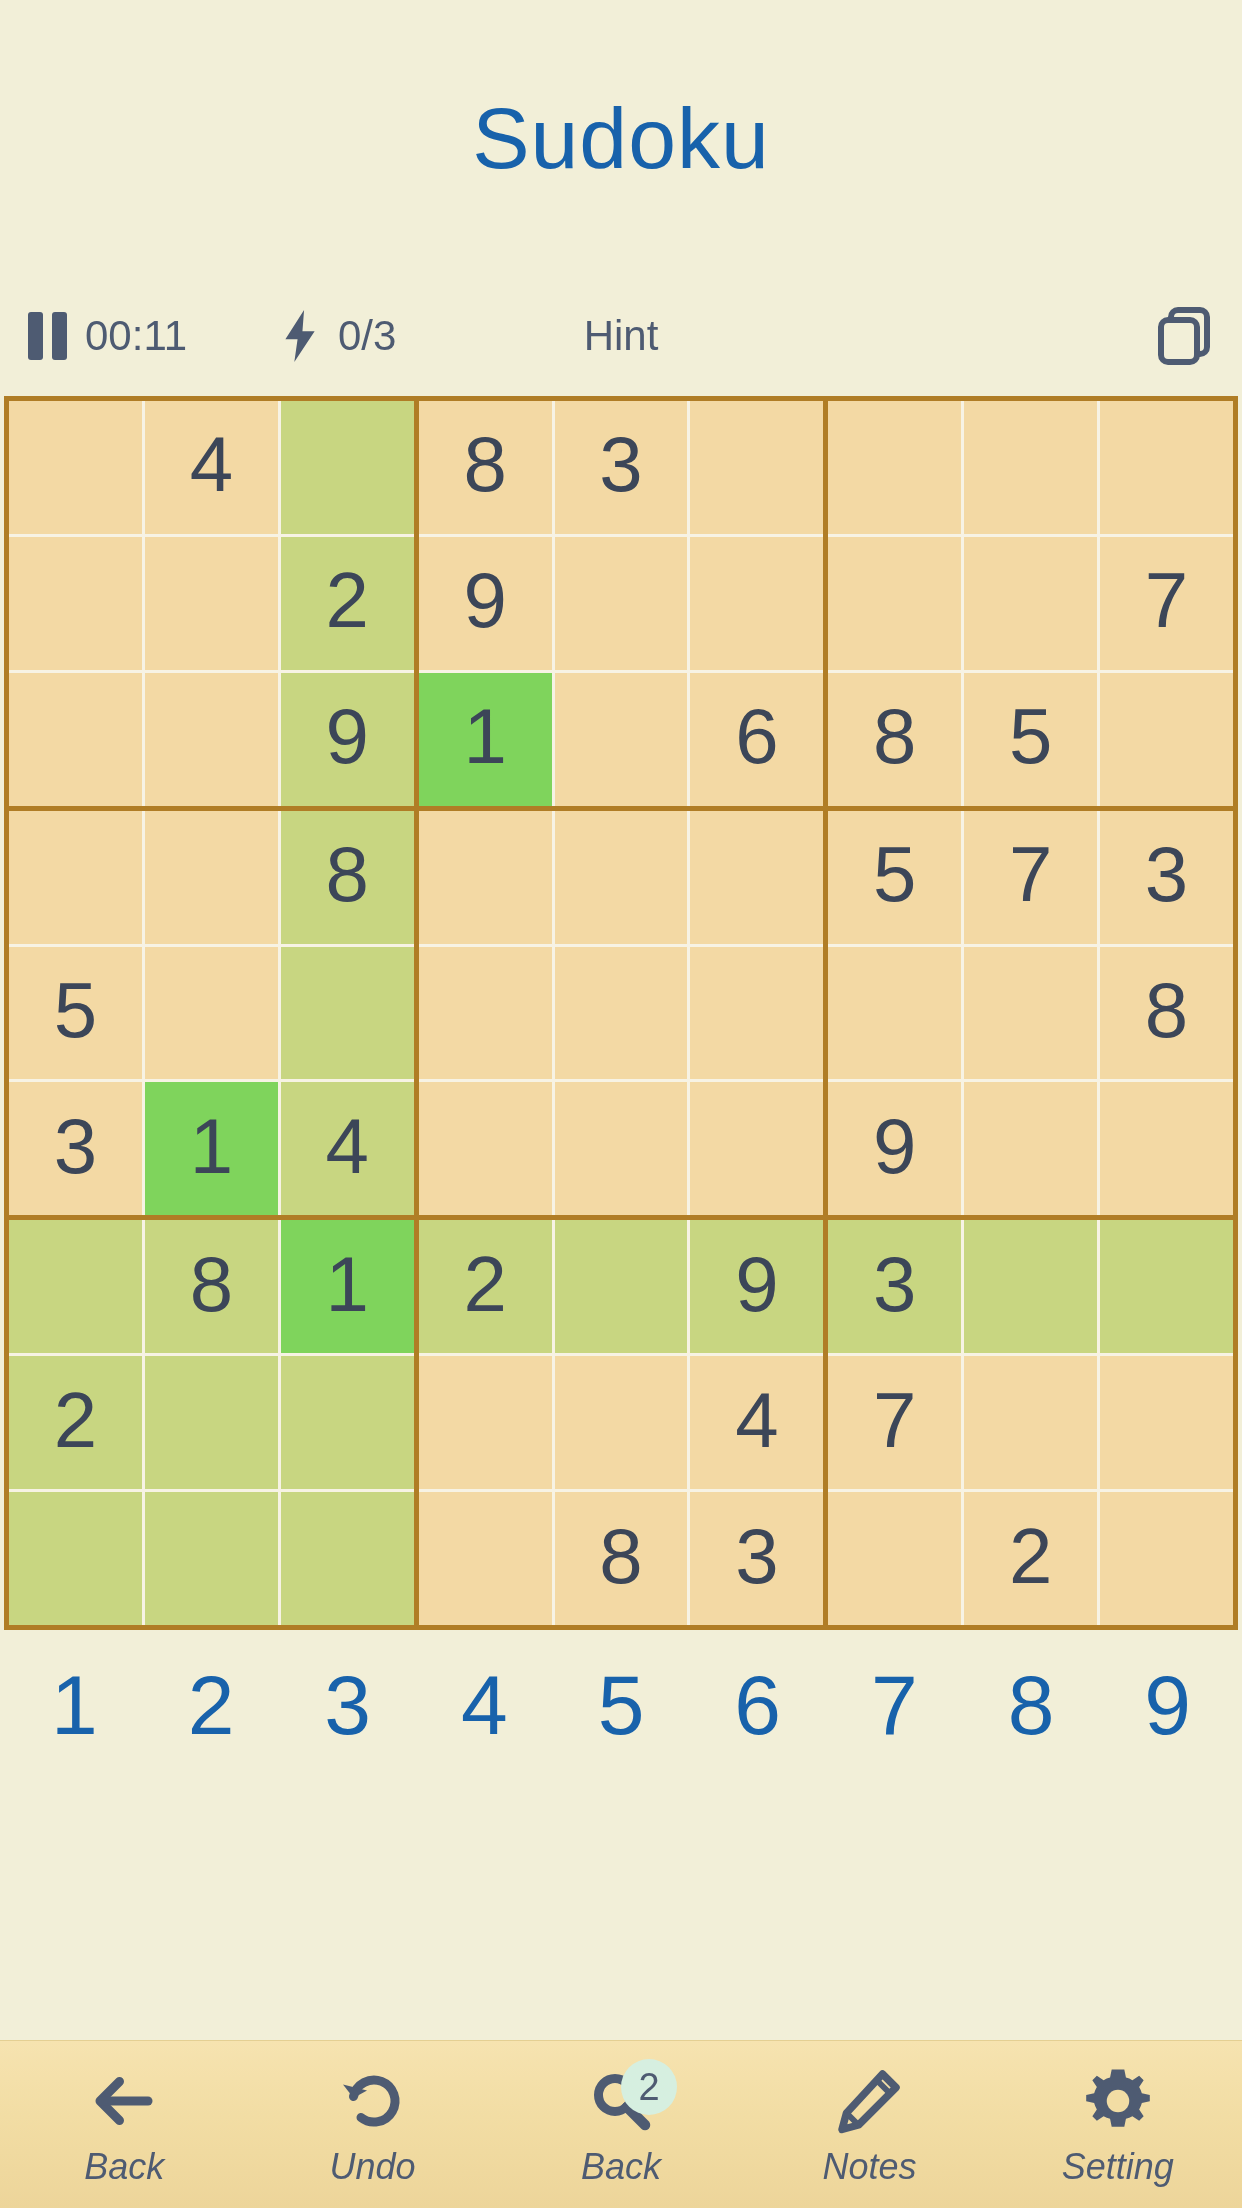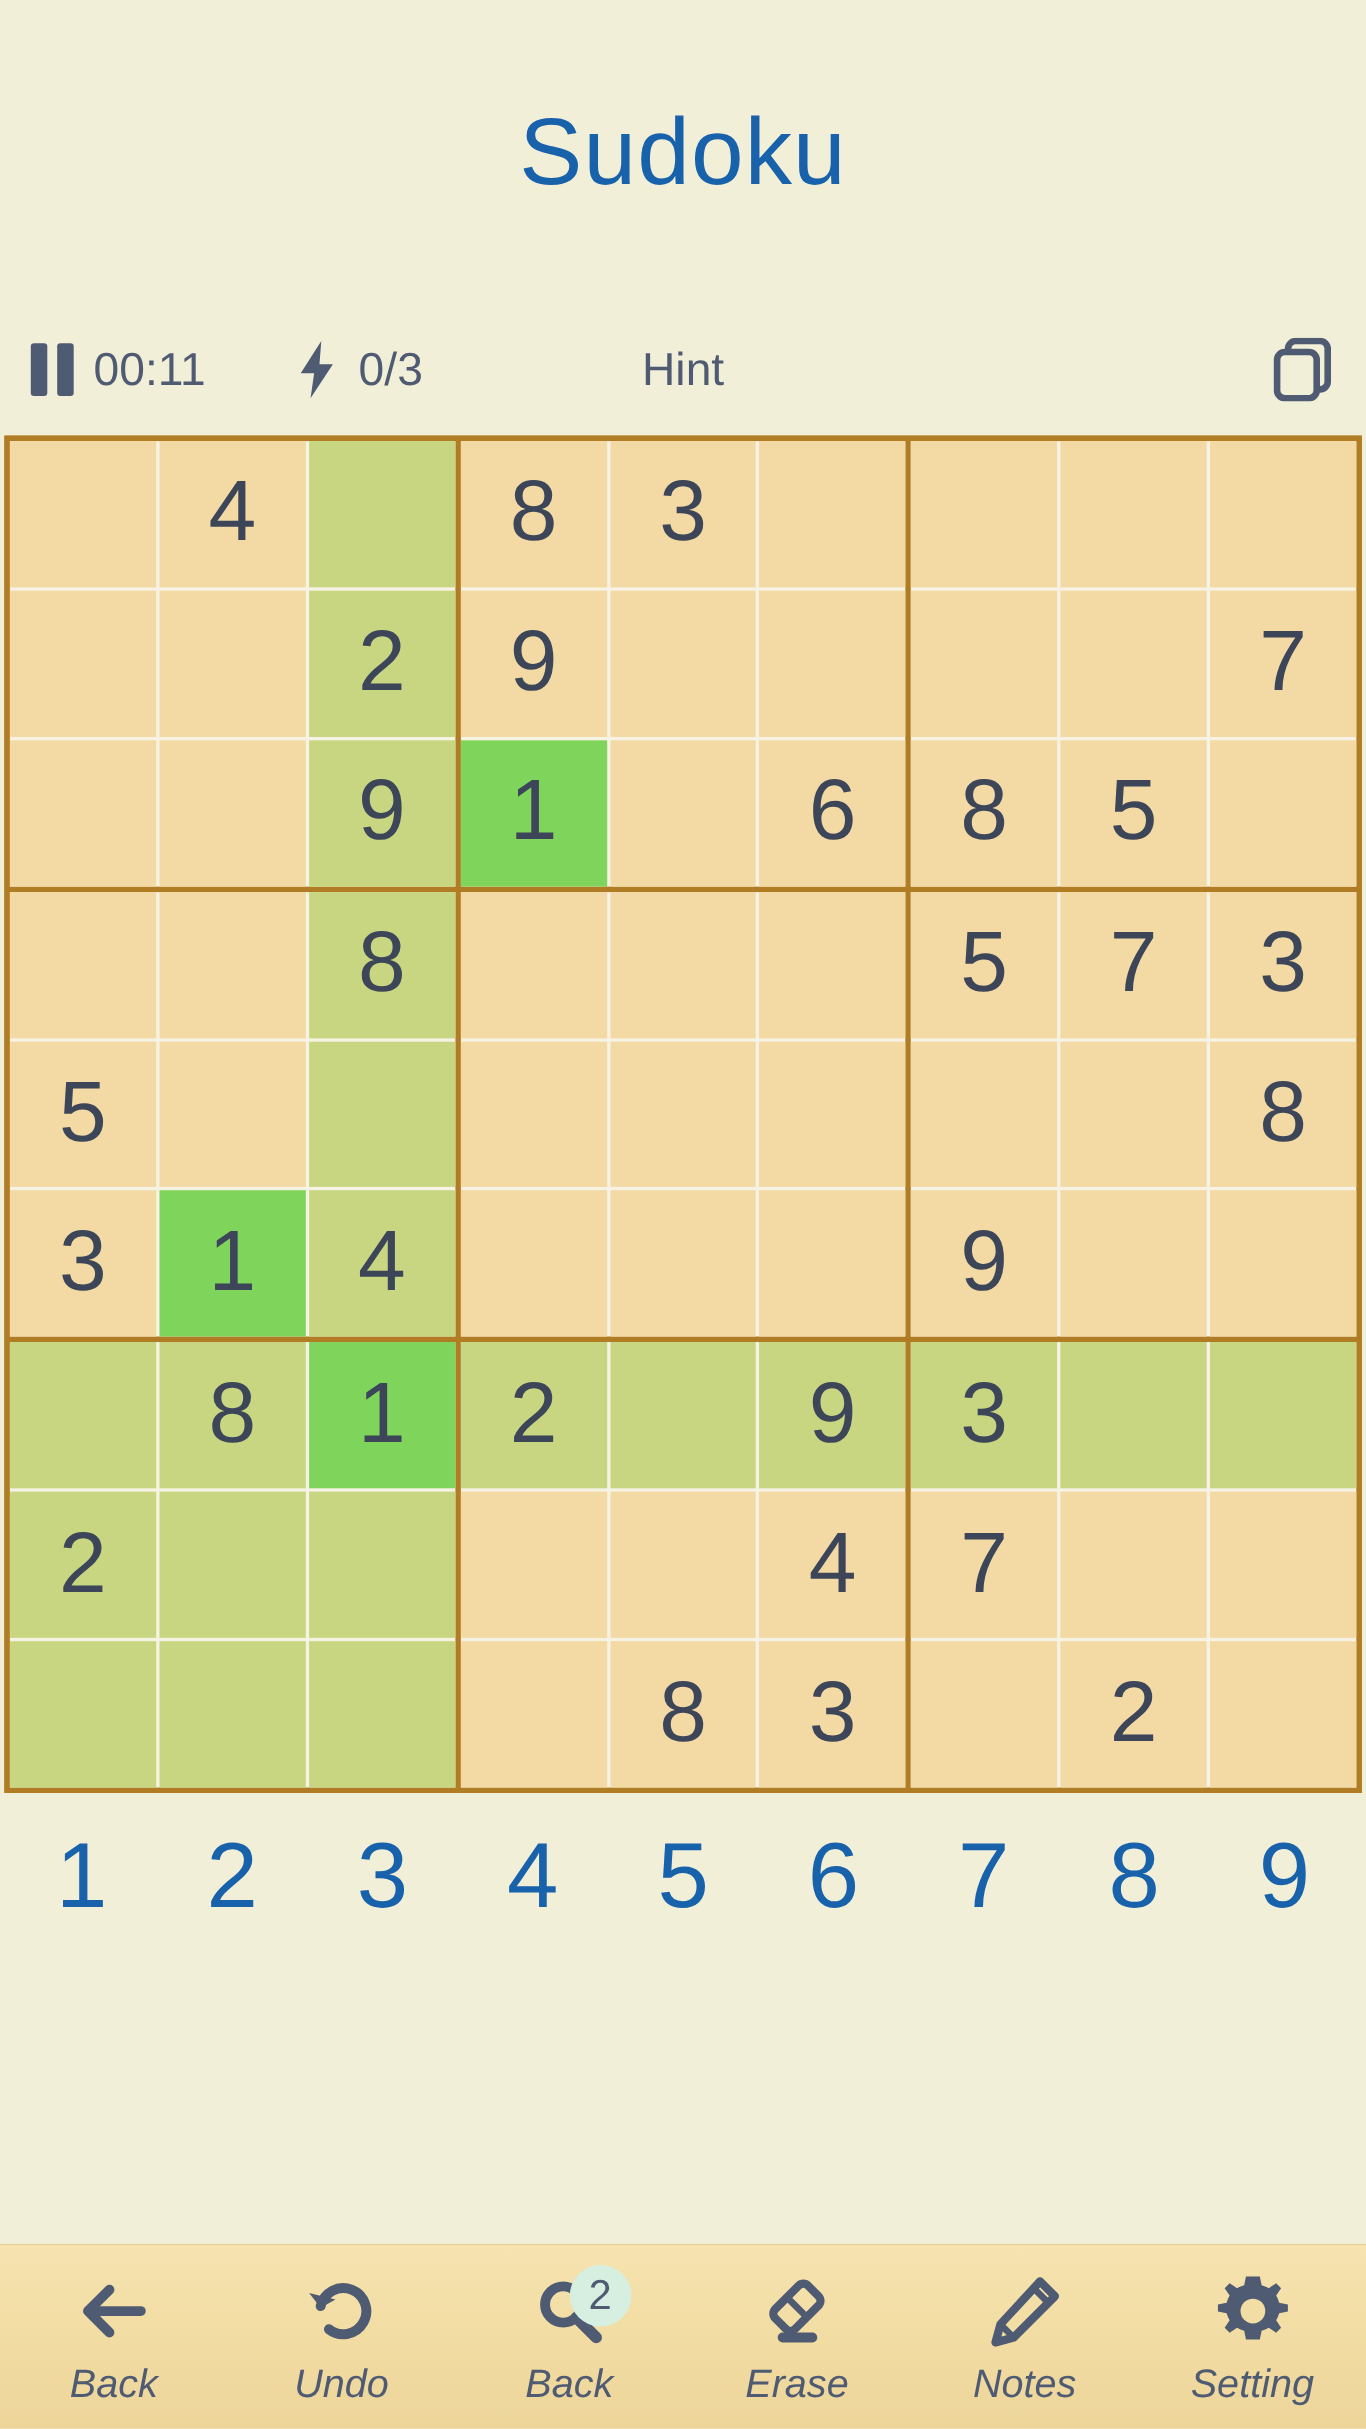--- a/index.html
+++ b/index.html
@@ -32,21 +32,21 @@
   
   .statusbar {
     height:120px;
     position:relative;
     display:flex; align-items:center;
     padding:0 43px;
     color:#4e5b72;
   }
   .status-group { display:flex; align-items:center; gap:18px; }
   .sg-timer { position:absolute; left:28px; }
-  .sg-mist  { position:absolute; left:268px; }
+  .sg-mist  { position:absolute; left:280px; }
   .sg-diff  { position:absolute; left:0; right:0; text-align:center; pointer-events:none; }
   .sg-copy  { position:absolute; right:30px; }
 
   .status-text { font-size:42px; color:#4e5b72; line-height:1; }
   .diff-text { font-size:42px; color:#4e5b72; display:inline-block; }
 
   .icon-pause { display:flex; gap:9px; }
   .icon-pause span { display:block; width:15px; height:48px; background:#4e5b72; border-radius:3px; }
 
   .icon-bolt { width:40px; height:52px; display:block; }
@@ -379,32 +379,20 @@
             <circle cx="20" cy="20" r="11" fill="none" stroke="#4e5b72" stroke-width="6"></circle>
             <line x1="28" y1="28" x2="40" y2="40" stroke="#4e5b72" stroke-width="7" stroke-linecap="round"></line>
           </svg>
           <div class="badge">2</div>
         </div>
         <div class="tb-label">Back</div>
       </div>
       <div class="tb-item">
         <div class="tb-icon">
           <svg width="72" height="72" viewBox="0 0 48 48">
-            <g transform="rotate(-45 24 22)">
-              <rect x="10" y="13" width="28" height="17" rx="4" fill="none" stroke="#4e5b72" stroke-width="5"></rect>
-              <line x1="24" y1="13" x2="24" y2="30" stroke="#4e5b72" stroke-width="4"></line>
-            </g>
-            <line x1="15" y1="40" x2="33" y2="40" stroke="#4e5b72" stroke-width="6" stroke-linecap="round"></line>
-          </svg>
-        </div>
-        <div class="tb-label">Erase</div>
-      </div>
-      <div class="tb-item">
-        <div class="tb-icon">
-          <svg width="72" height="72" viewBox="0 0 48 48">
             <g transform="rotate(0 24 24)">
               <path d="M33 6 L42 15 L17 40 L6 43 L9 32 Z" fill="none" stroke="#4e5b72" stroke-width="5" stroke-linejoin="round"></path>
               <line x1="30" y1="11" x2="37" y2="18" stroke="#4e5b72" stroke-width="4"></line>
               <line x1="9" y1="32" x2="17" y2="40" stroke="#4e5b72" stroke-width="4"></line>
             </g>
           </svg>
         </div>
         <div class="tb-label">Notes</div>
       </div>
       <div class="tb-item">

